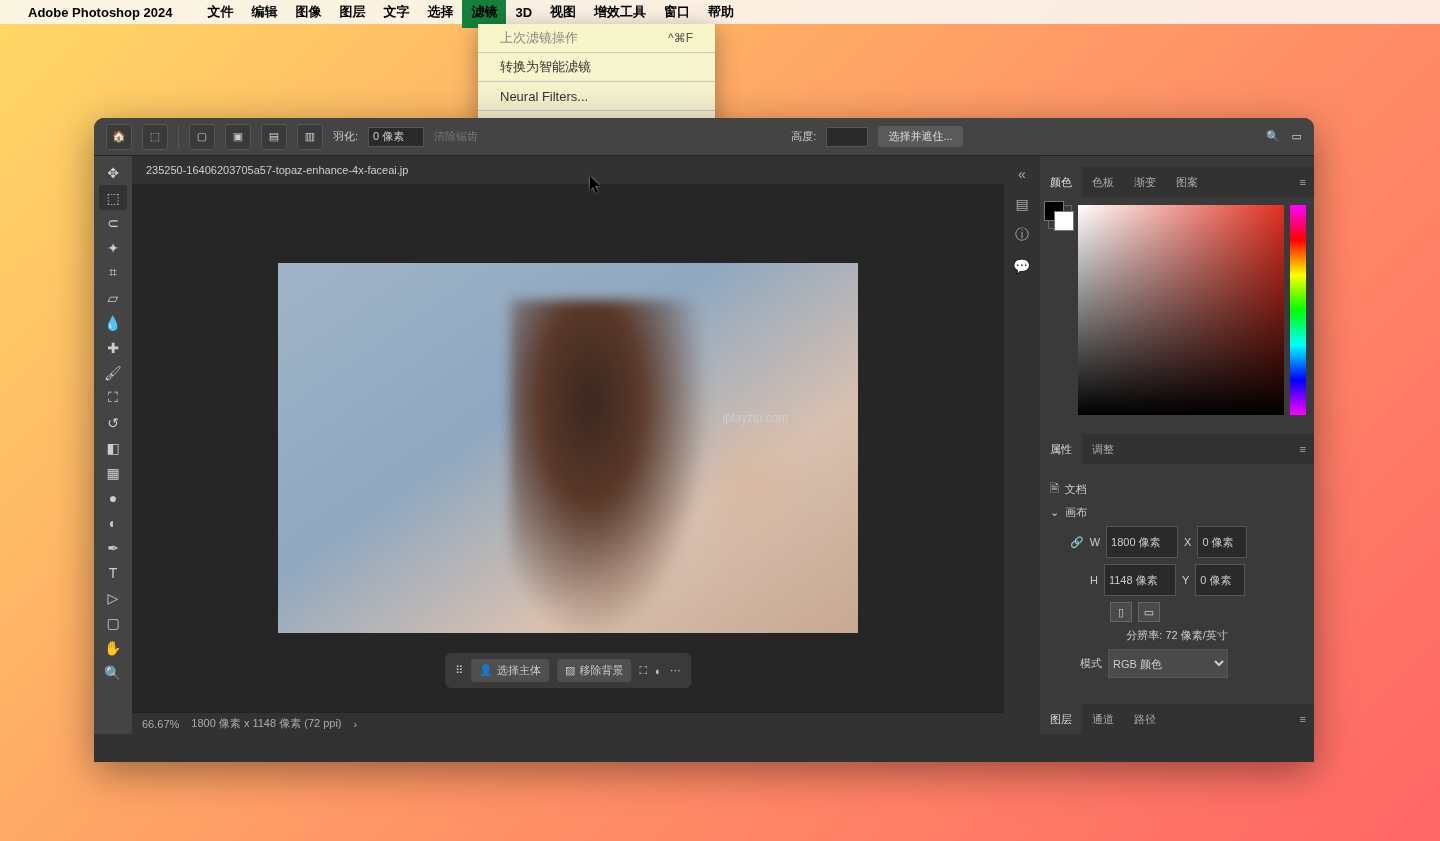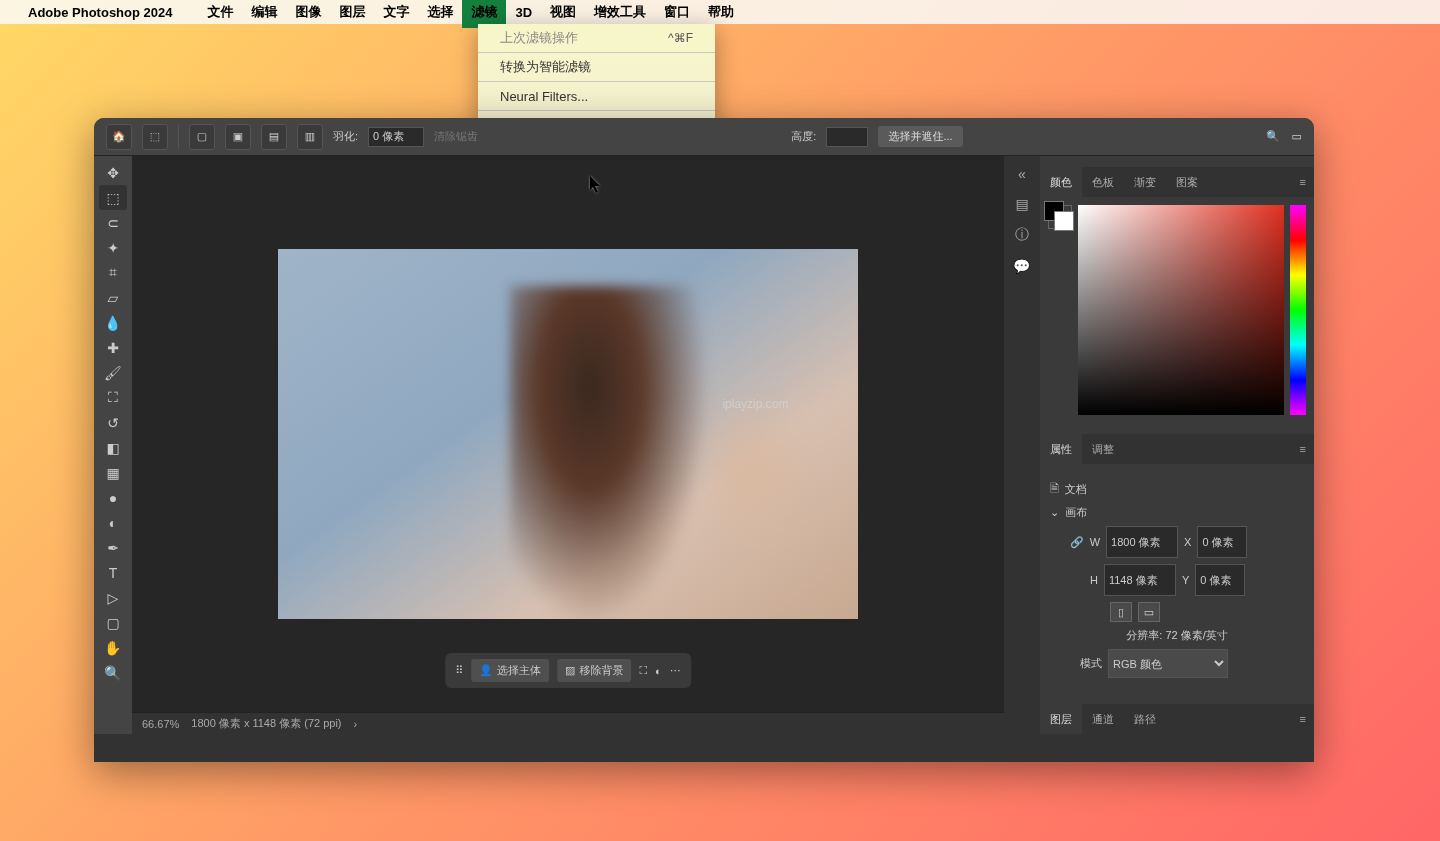--- a/index.html
+++ b/index.html
@@ -252,20 +252,23 @@
       <div class="tool">◐</div>
       <div class="tool">✒</div>
       <div class="tool">T</div>
       <div class="tool">▷</div>
       <div class="tool">▢</div>
       <div class="tool">✋</div>
       <div class="tool">🔍</div>
     </div>
 
     <div class="canvaswrap">
+      <div class="doctab">
+        <span>235250-16406203705a57-topaz-enhance-4x-faceai.jp</span>
+      </div>
       <div class="canvasarea">
         <div class="imgph">
           <span class="watermark">iplayzip.com</span>
         </div>
         <div class="floatbar">
           <span>⠿</span>
           <div class="fb">
               <span>👤</span>
               <span>选择主体</span>
             </div>

